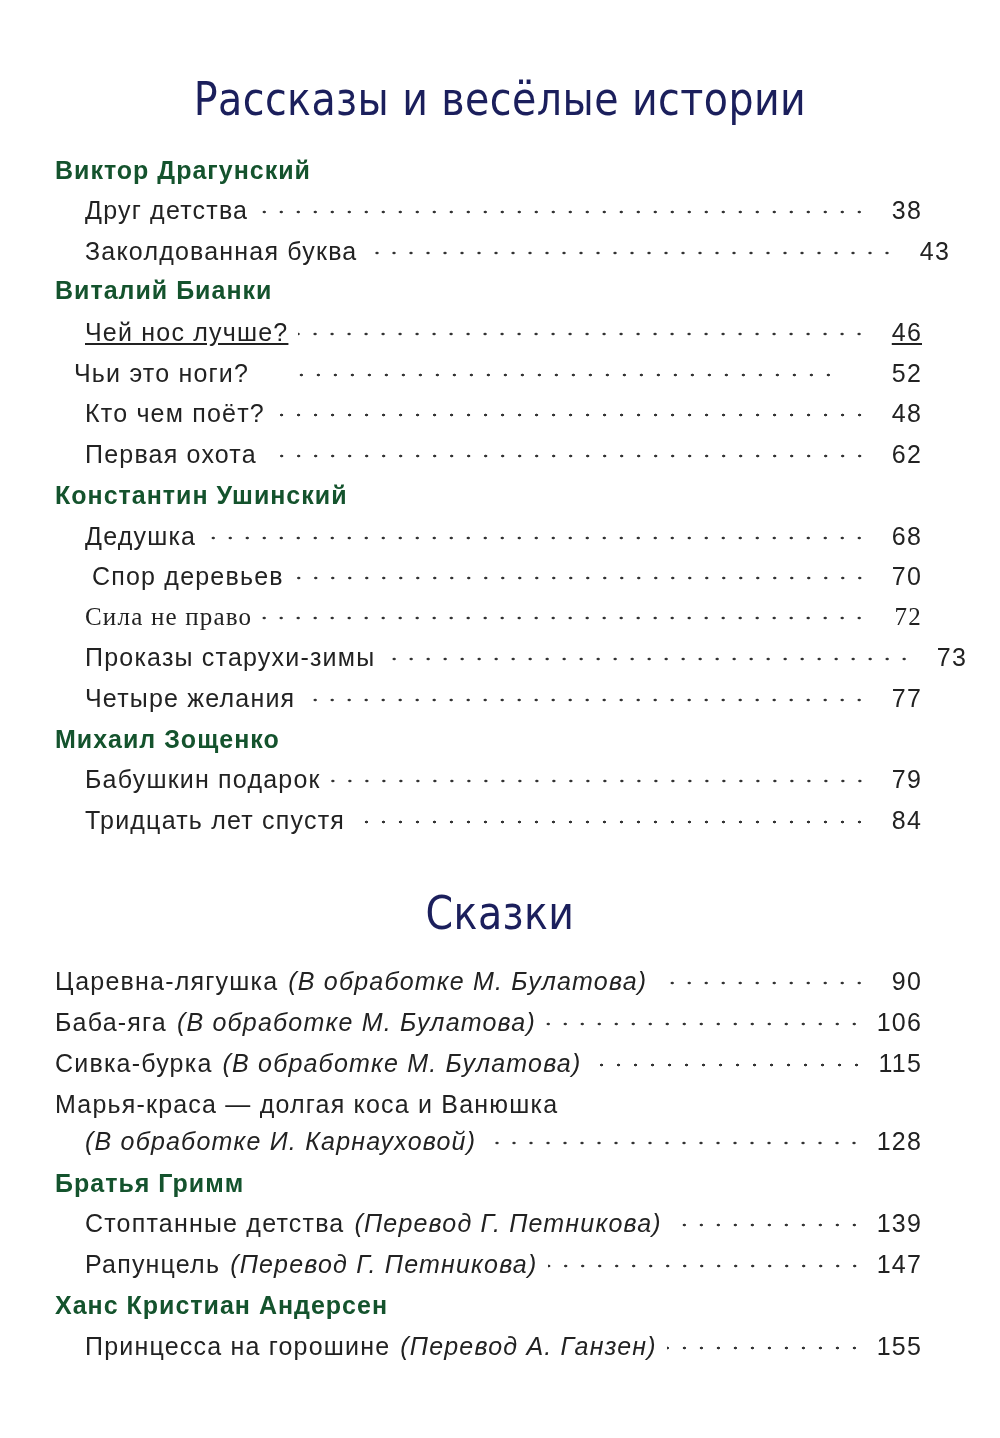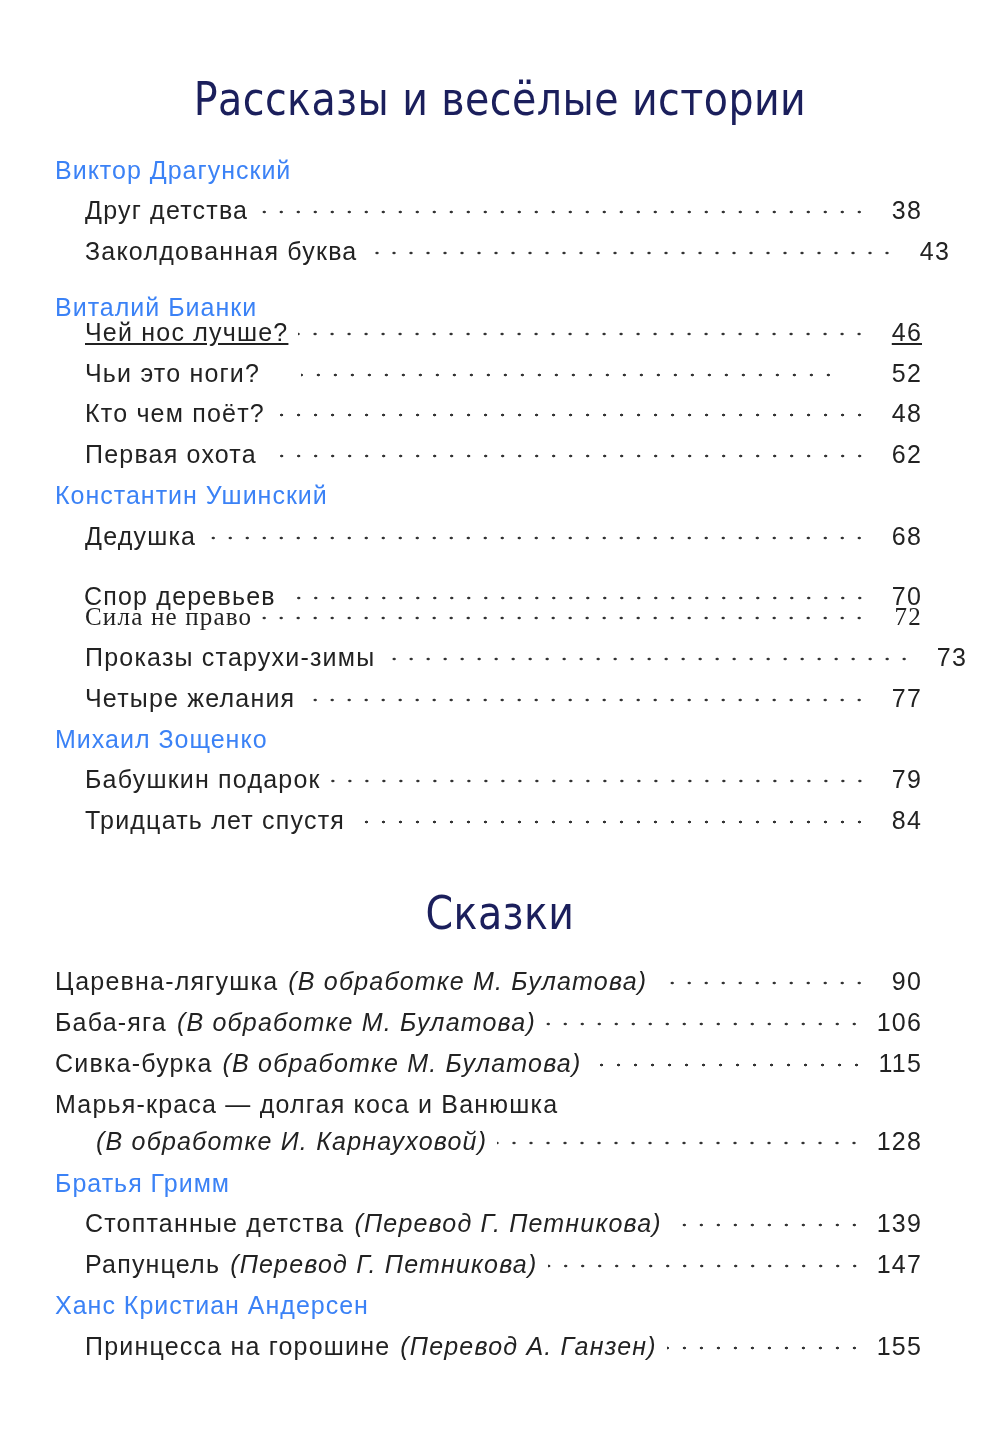--- a/index.html
+++ b/index.html
@@ -11,21 +11,21 @@
       position: absolute; left: 0; width: 1000px; text-align: center;
       font-family: "DejaVu Sans", sans-serif; color: #1b1f5c;
       font-size: 46px; letter-spacing: 0.5px;
       transform: scaleX(0.86); transform-origin: center;
     }
     .row {
       position: absolute; left: 0; width: 1000px; height: 41px;
     }
     .author {
       position: absolute; left: 55px; top: 0;
-      font-weight: normal; font-size: 25px; letter-spacing: 1px; color: #3b82f6;
+      font-weight: bold; font-size: 25px; letter-spacing: 1px; color: #14532d;
     }
     .entry {
       position: absolute; top: 0; right: 78px;
       display: flex; align-items: baseline; font-size: 25px; letter-spacing: 1.2px; color: #222;
     }
     .entry .title-text { white-space: nowrap; }
     .entry .note { font-style: italic; margin-left: 10px; white-space: nowrap; }
     .entry .leader {
       flex: 1; margin: 0 14px 0 10px; border-bottom: 3px dotted #333;
       height: 1px; position: relative; top: -5px;
@@ -55,32 +55,32 @@
     </div>
 </div>
 <div class="row" style="top:237px;padding-left:28px;">
   <div class="entry" style="left:85px;">
       <span class="title-text">Заколдованная буква</span>
       <span class="leader"></span>
       <span class="page">43</span>
     </div>
 </div>
 
-<div class="row" style="top:293px;">
+<div class="row" style="top:276px;">
   <span class="author">Виталий Бианки</span>
 </div>
 <div class="row" style="top:318px;">
   <div class="entry" style="left:85px;text-decoration:underline;">
       <span class="title-text">Чей нос лучше?</span>
       <span class="leader"></span>
       <span class="page">46</span>
     </div>
 </div>
 <div class="row" style="top:359px;">
-  <div class="entry" style="left:85px;gap:31px;">
+  <div class="entry" style="left:74px;gap:31px;">
       <span class="title-text">Чьи это ноги?</span>
       <span class="leader"></span>
       <span class="page">52</span>
     </div>
 </div>
 <div class="row" style="top:399px;">
   <div class="entry" style="left:85px;">
       <span class="title-text">Кто чем поёт?</span>
       <span class="leader"></span>
       <span class="page">48</span>
@@ -98,21 +98,21 @@
   <span class="author">Константин Ушинский</span>
 </div>
 <div class="row" style="top:522px;">
   <div class="entry" style="left:85px;">
       <span class="title-text">Дедушка</span>
       <span class="leader"></span>
       <span class="page">68</span>
     </div>
 </div>
 <div class="row" style="top:562px;">
-  <div class="entry" style="left:84px;margin-top:20px;">
+  <div class="entry" style="left:92px;">
       <span class="title-text">Спор деревьев</span>
       <span class="leader"></span>
       <span class="page">70</span>
     </div>
 </div>
 <div class="row" style="top:603px;">
   <div class="entry" style="left:85px;font-family:Liberation Serif, serif;">
       <span class="title-text">Сила не право</span>
       <span class="leader"></span>
       <span class="page">72</span>
@@ -173,21 +173,21 @@
   <div class="entry" style="left:55px;">
       <span class="title-text">Сивка-бурка</span>
       <span class="note">(В обработке М. Булатова)</span>
       <span class="leader"></span>
       <span class="page">115</span>
     </div>
 </div>
 <div class="row" style="top:1090px; height:82px;">
   <span class="wrap-line" style="left:55px;">Марья-краса — долгая коса и Ванюшка</span>
   <div class="entry" style="left:85px; top:37px;">
-      <span class="note" style="margin-left:11px;">(В обработке И. Карнауховой)</span>
+      <span class="note" style="margin-left:0;">(В обработке И. Карнауховой)</span>
       <span class="leader"></span>
       <span class="page">128</span>
     </div>
 </div>
 
 <div class="row" style="top:1169px;">
   <span class="author">Братья Гримм</span>
 </div>
 <div class="row" style="top:1209px;">
   <div class="entry" style="left:85px;">

